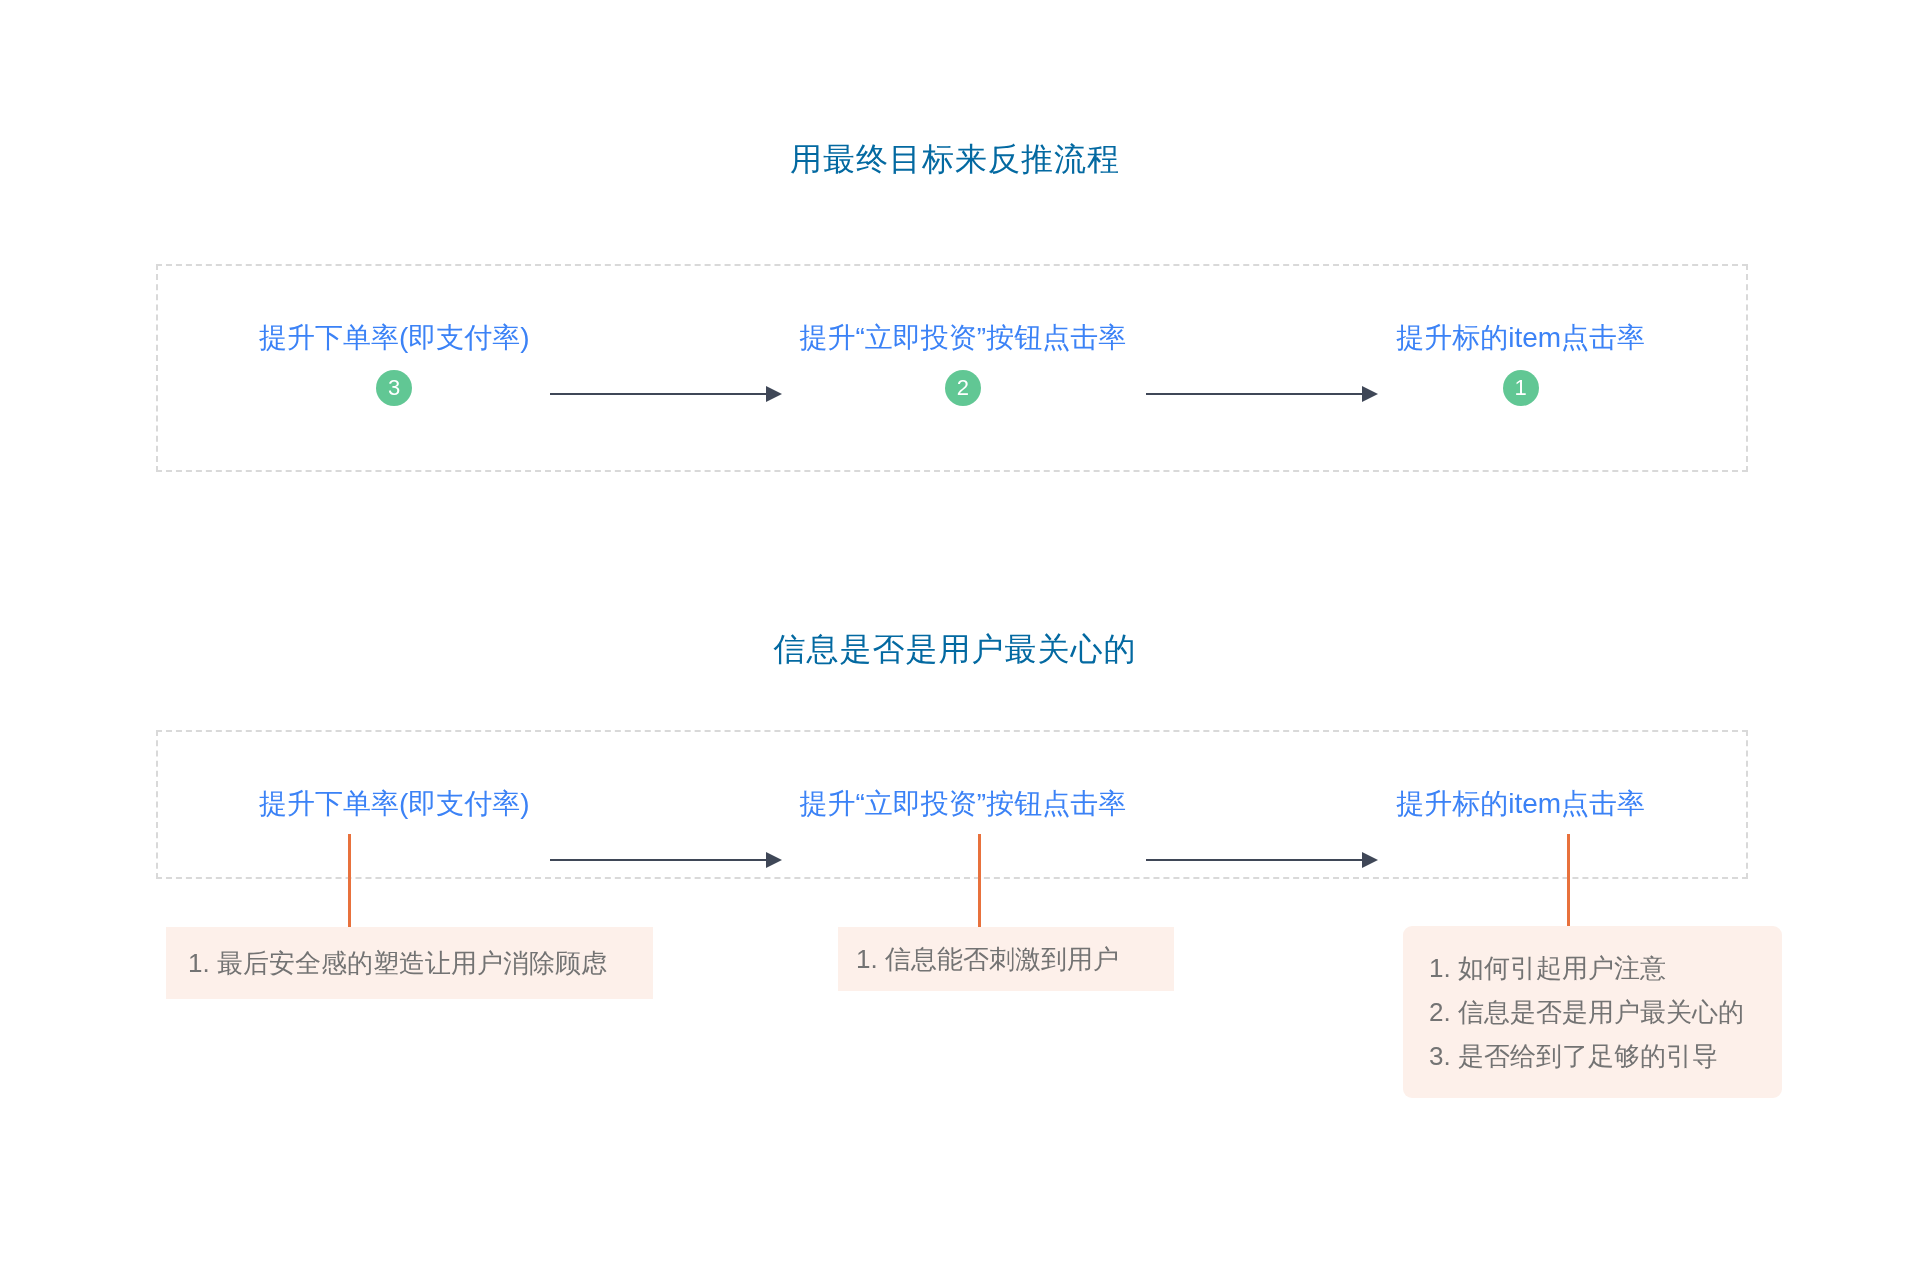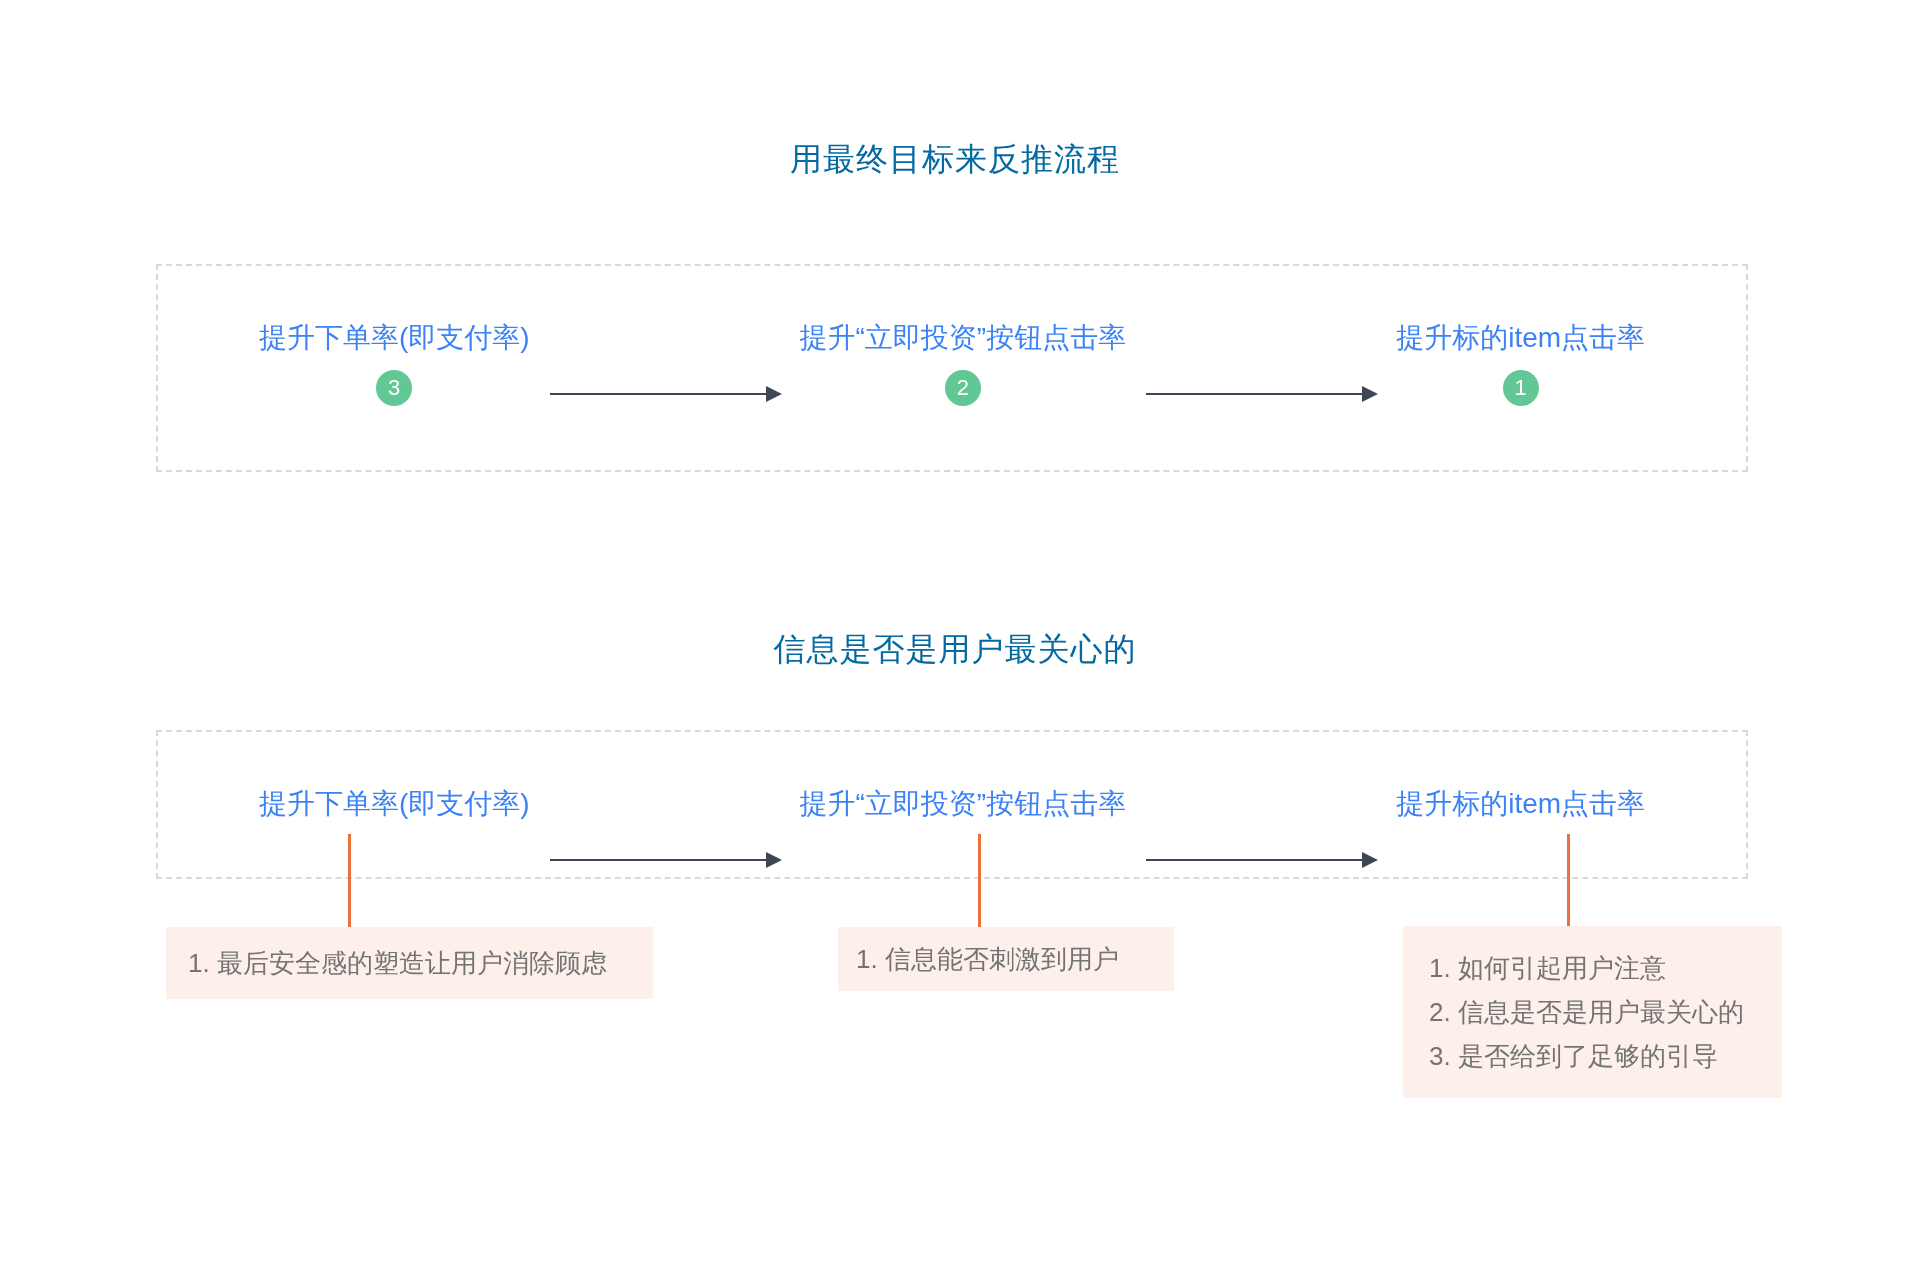--- a/index.html
+++ b/index.html
@@ -60,21 +60,21 @@
   .c1{left:348px;top:834px;}
   .c2{left:978px;top:834px;}
   .c3{left:1567px;top:834px;}
   .note{
     position:absolute;background:#fdf0ea;
     color:#737373;font-size:26px;line-height:44px;
     box-sizing:border-box;white-space:nowrap;
   }
   .note1{left:166px;top:927px;width:487px;padding:14px 20px 14px 22px;}
   .note2{left:838px;top:927px;width:336px;padding:10px 20px 10px 18px;}
-  .note3{left:1403px;top:926px;width:379px;padding:20px 20px 20px 26px;}
+  .note3{left:1403px;top:926px;width:379px;padding:20px 20px 20px 26px;border-radius:9px;}
 </style>
 </head>
 <body>
 
 <div class="canvas">
 
   <div class="title t1">用最终目标来反推流程</div>
 
   <div class="flow-box box1">
     <div class="step">

